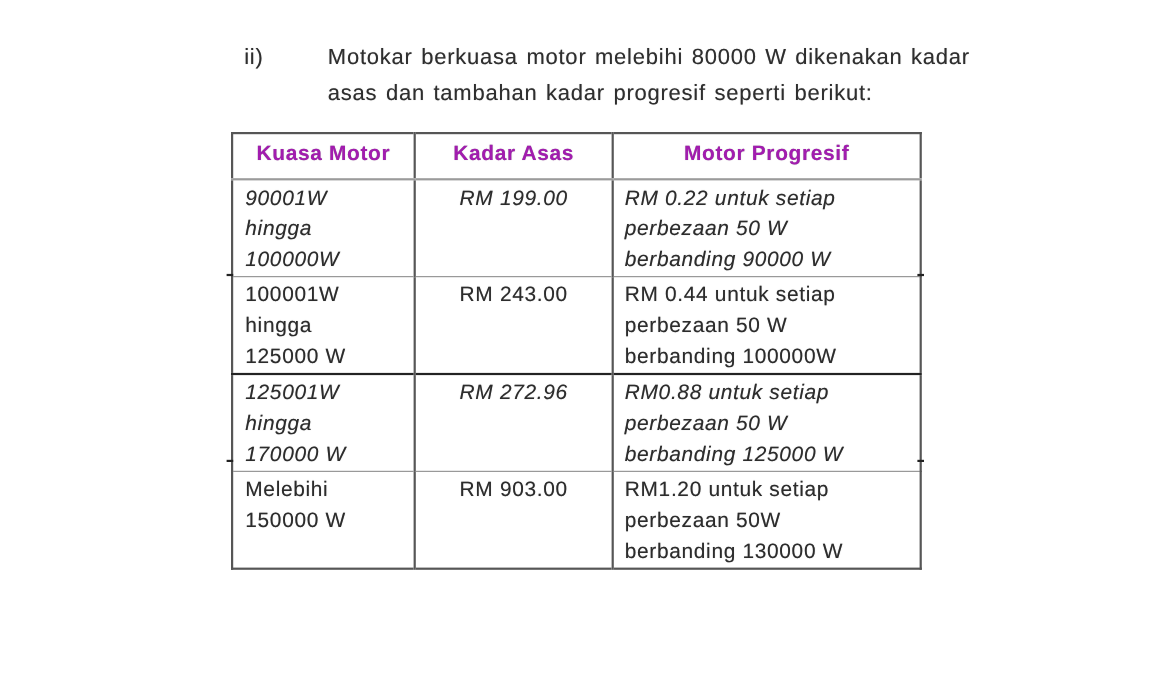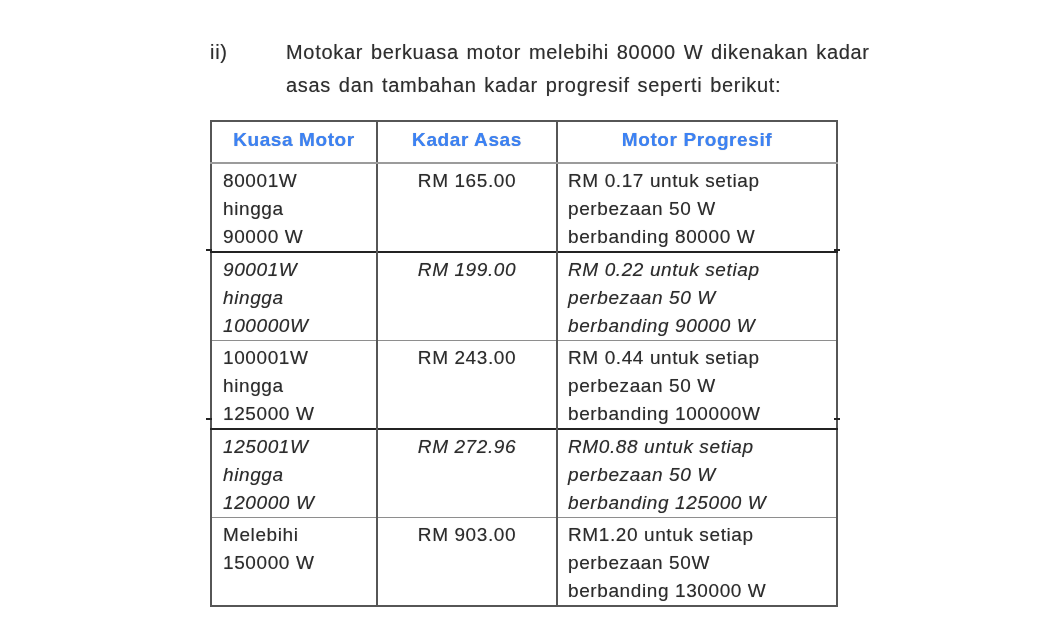--- a/index.html
+++ b/index.html
@@ -26,20 +26,21 @@
     display: flex;
     font-size: 20px;
     line-height: 33px;
     letter-spacing: 0.7px;
     word-spacing: 1.5px;
     color: #2e2e2e;
   }
   .heading .numeral {
     width: 76px;
     flex: 0 0 76px;
+    margin-left: 12px;
   }
   .heading .heading-text {
     white-space: pre-line;
     width: 700px;
   }
 
   
   .table-wrap {
     position: absolute;
     left: 210px; top: 120px;
@@ -56,21 +57,21 @@
     letter-spacing: 0.6px;
     overflow: hidden;
   }
   table.rates th + th, table.rates td + td {
     border-left: 2px solid #565656;
     border-radius: 15px;
   }
   thead tr { height: 42px; }
   thead th {
     font-weight: bold;
-    color: #3b82f6;
+    color: #a21caf;
     text-align: center;
     vertical-align: middle;
     border-bottom: 2px solid #9b9b9b;
     padding-bottom: 4px;
   }
   tbody tr { height: 84px; }
   tbody td {
     vertical-align: top;
     white-space: pre-line;
     line-height: 28px;
@@ -114,29 +115,20 @@
         <col style="width:280px">
       </colgroup>
       <thead>
         <tr>
           <th class="c1">Kuasa Motor</th>
           <th class="c2">Kadar Asas</th>
           <th class="c3">Motor Progresif</th>
         </tr>
       </thead>
       <tbody>
-        <tr>
-          <td class="c1">80001W
-hingga
-90000 W</td>
-          <td class="c2">RM 165.00</td>
-          <td class="c3">RM 0.17 untuk setiap
-perbezaan 50 W
-berbanding 80000 W</td>
-        </tr>
         <tr class="dark-top">
           <td class="c1">90001W
 hingga
 100000W</td>
           <td class="c2">RM 199.00</td>
           <td class="c3">RM 0.22 untuk setiap
 perbezaan 50 W
 berbanding 90000 W</td>
         </tr>
         <tr>
@@ -144,21 +136,21 @@
 hingga
 125000 W</td>
           <td class="c2">RM 243.00</td>
           <td class="c3">RM 0.44 untuk setiap
 perbezaan 50 W
 berbanding 100000W</td>
         </tr>
         <tr class="dark-top">
           <td class="c1">125001W
 hingga
-120000 W</td>
+170000 W</td>
           <td class="c2">RM 272.96</td>
           <td class="c3">RM0.88 untuk setiap
 perbezaan 50 W
 berbanding 125000 W</td>
         </tr>
         <tr>
           <td class="c1">Melebihi
 150000 W</td>
           <td class="c2">RM 903.00</td>
           <td class="c3">RM1.20 untuk setiap

